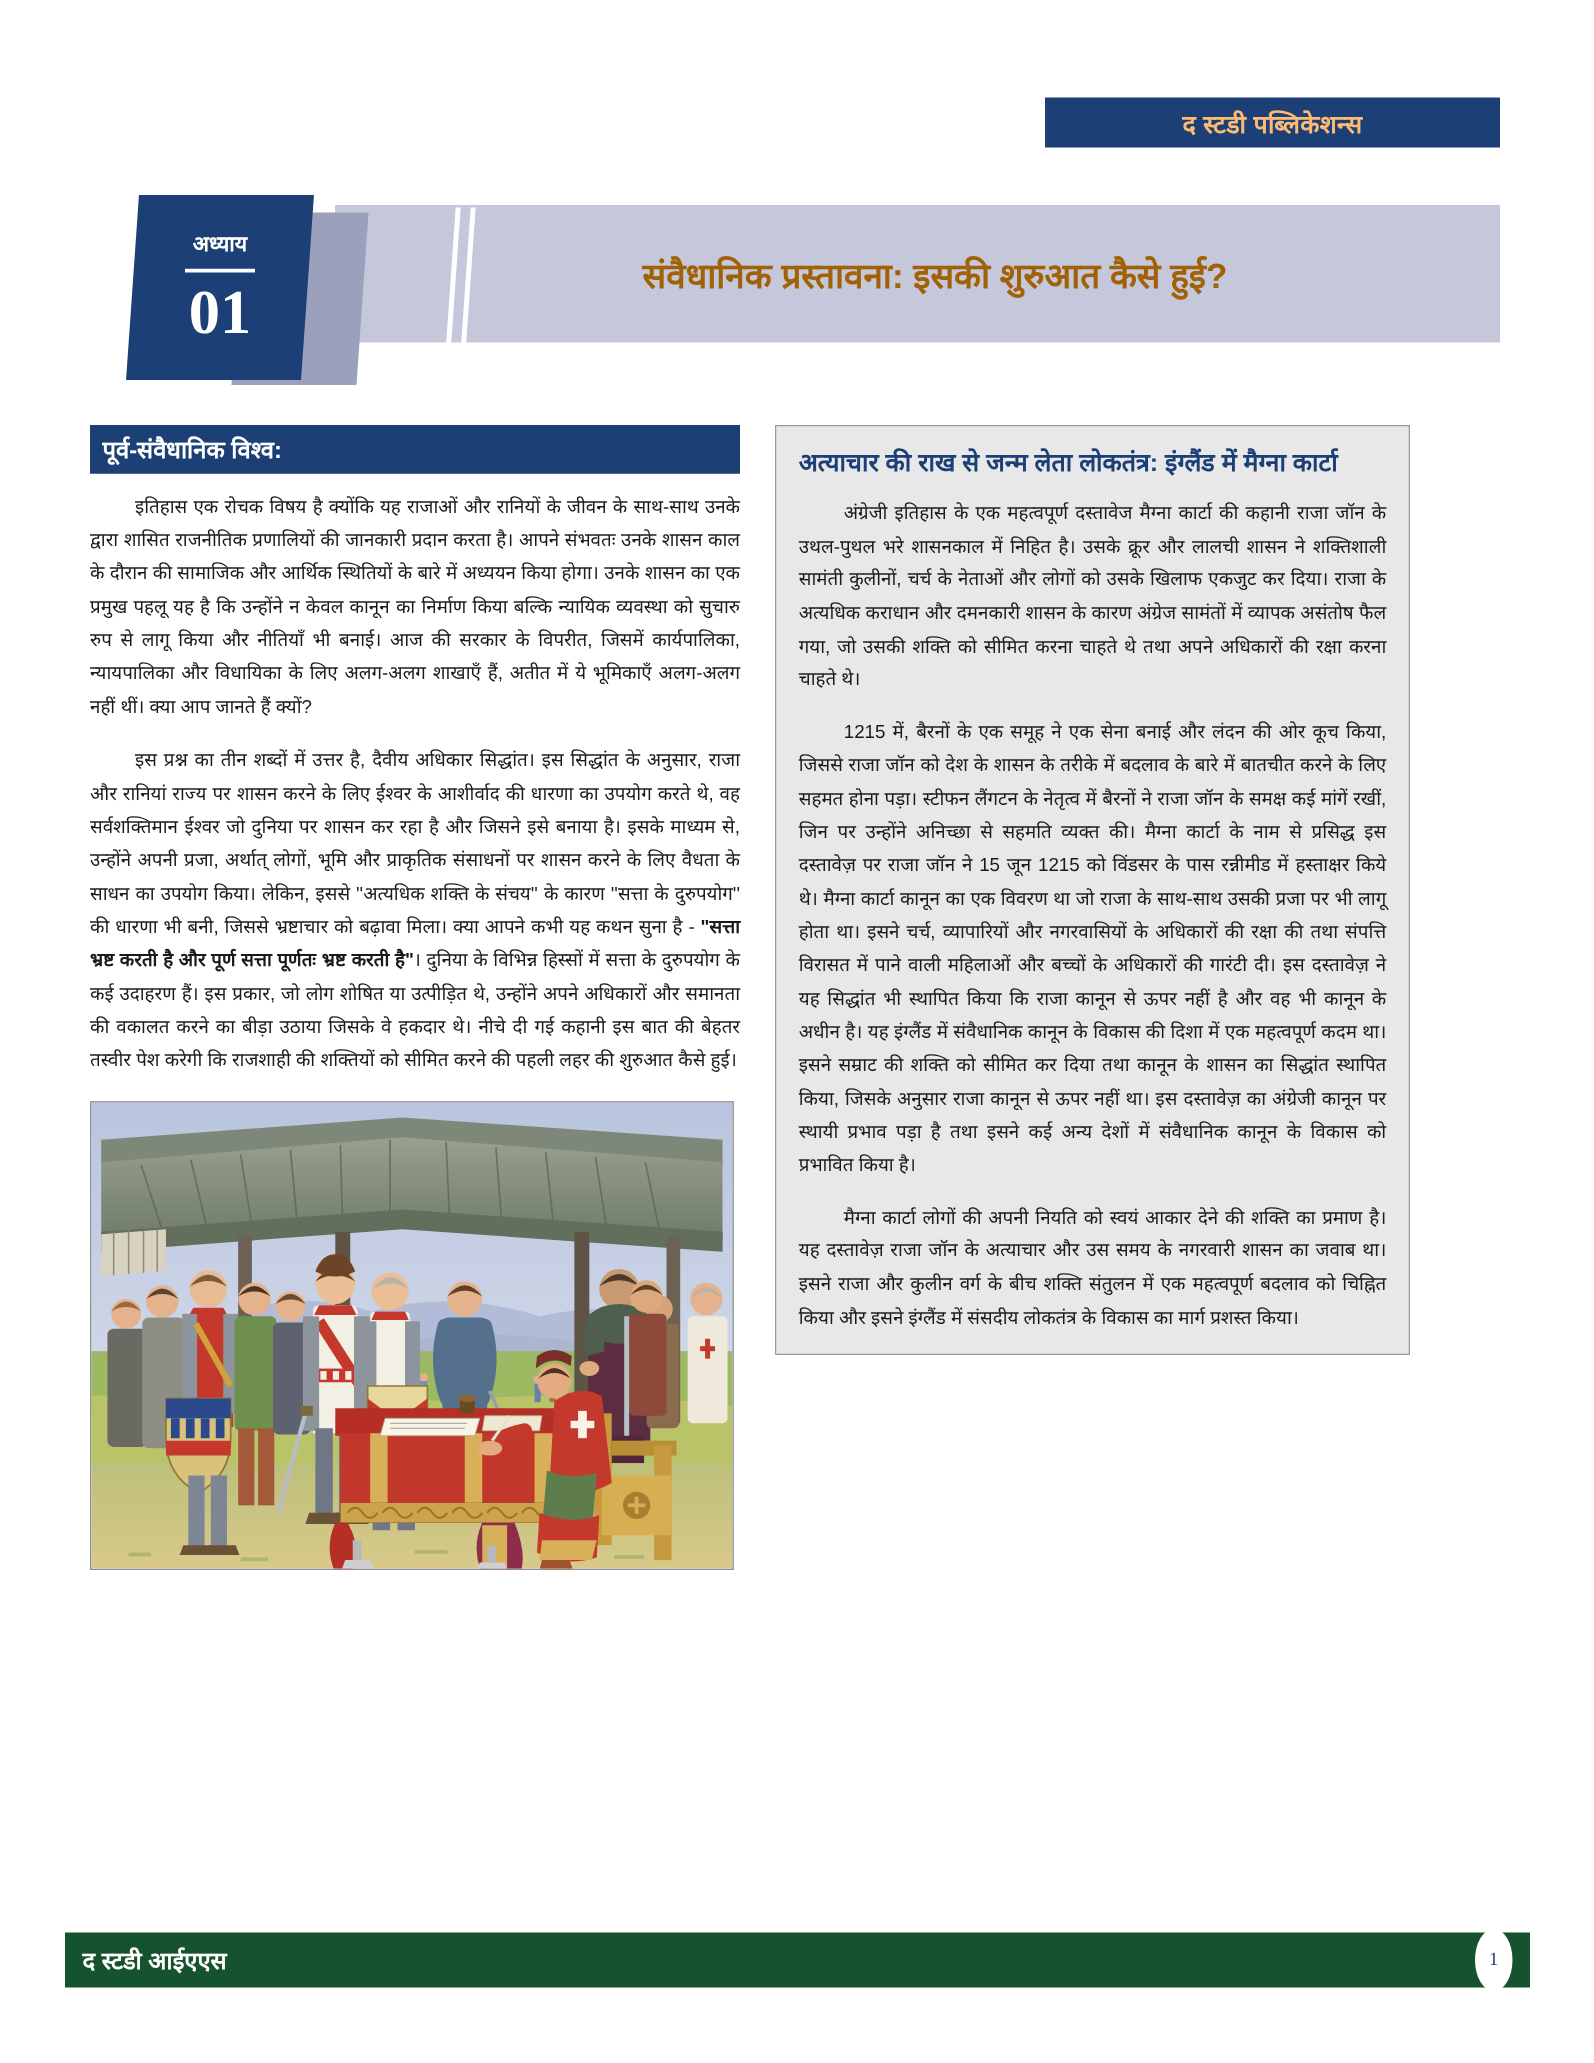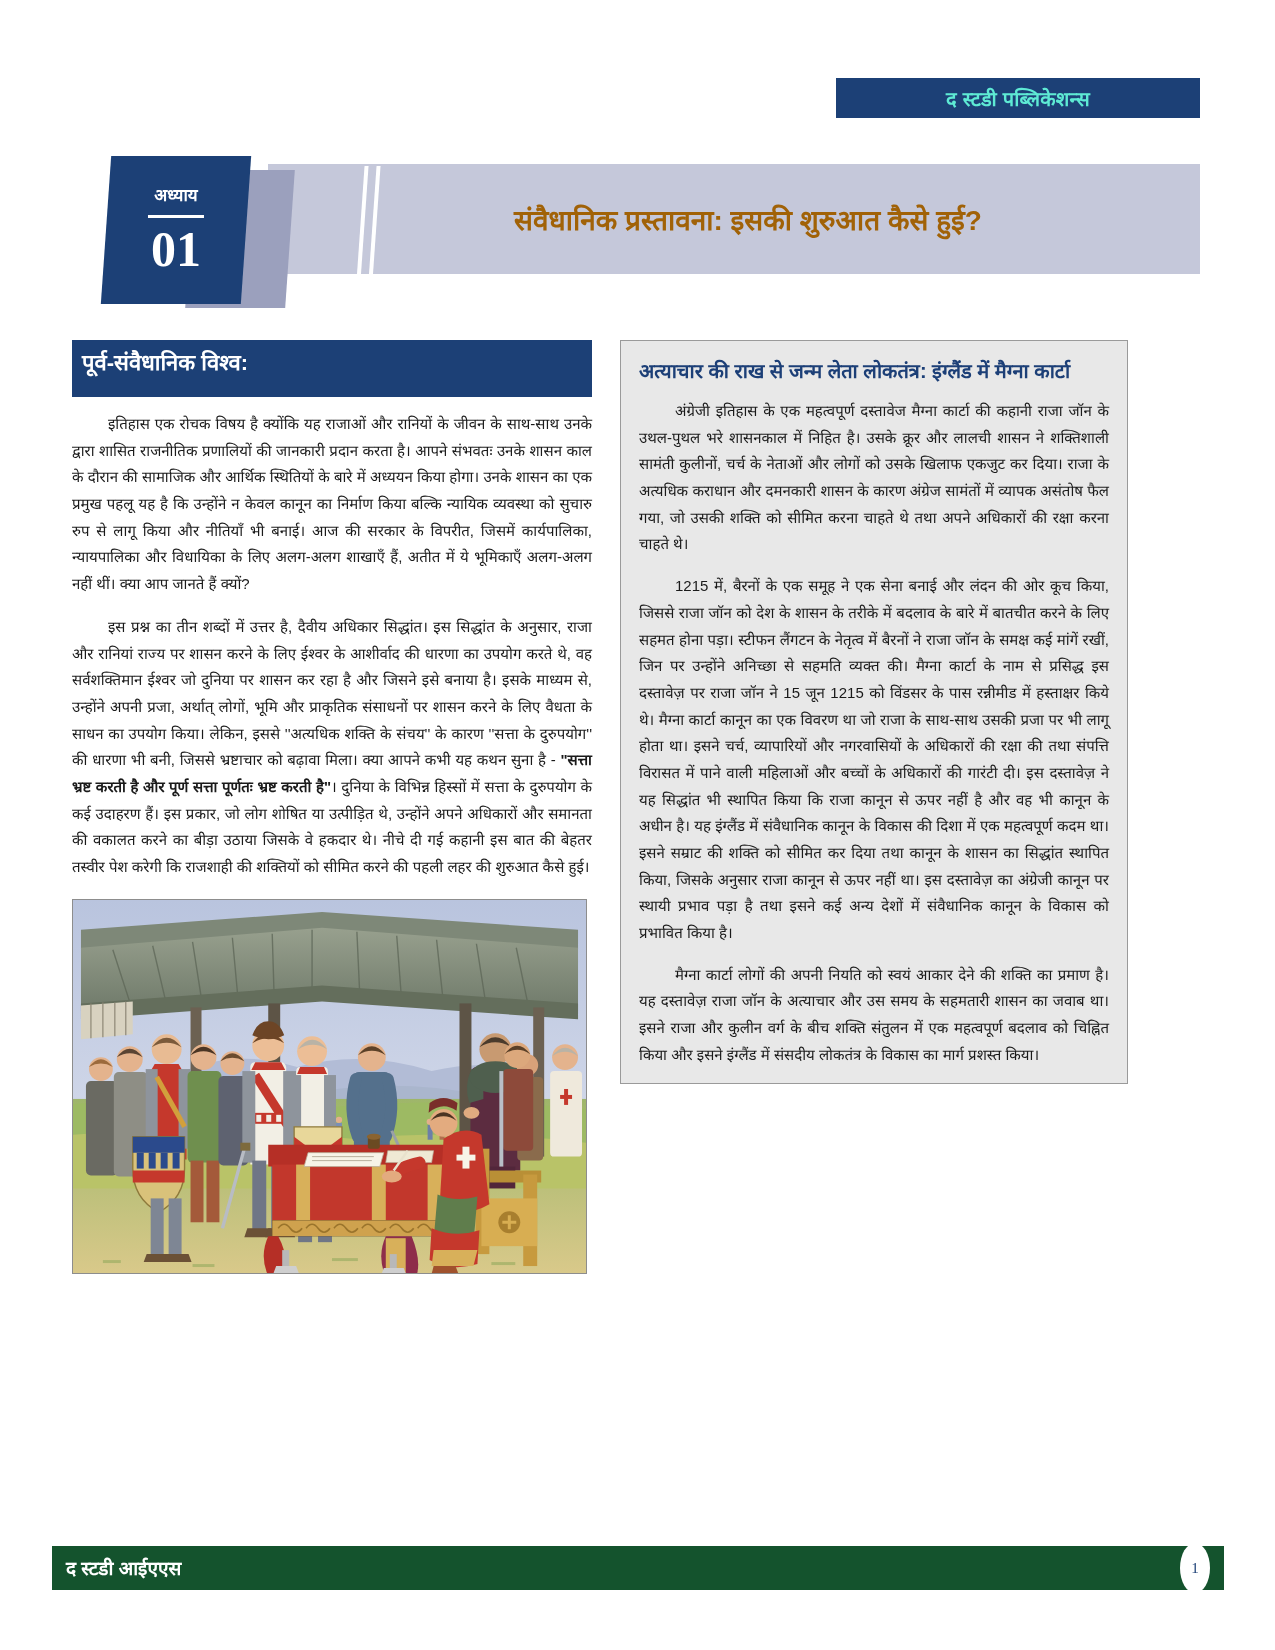--- a/index.html
+++ b/index.html
@@ -21,21 +21,21 @@
     top: 78px;
     left: 836px;
     width: 364px;
     height: 40px;
     background: #1c4076;
     display: flex;
     align-items: center;
     justify-content: center;
   }
   .pub-bar-text {
-    color: #5eead4;
+    color: #fdba74;
     font-family: "Liberation Sans", "DejaVu Sans", sans-serif;
     font-weight: bold;
     font-size: 20px;
     letter-spacing: .2px;
   }
 
   
   .chapter-wrap {
     position: absolute;
     top: 152px;
@@ -146,22 +146,22 @@
     left: 620px;
     top: 0;
     width: 508px;
   }
 
   .section-head {
     background: #1c4076;
     color: #ffffff;
     font-family: "Liberation Sans", "DejaVu Sans", sans-serif;
     font-weight: bold;
-    font-size: 22px;
-    padding: 6px 10px 21px 10px;
+    font-size: 19px;
+    padding: 6px 10px 7px 10px;
     margin-bottom: 14px;
   }
 
   p.body-text {
     margin: 0 0 16px 0;
     font-size: 15px;
     line-height: 1.78;
     text-align: justify;
     text-indent: 36px;
     color: #1a1a1a;
@@ -536,21 +536,21 @@
         </g>
       </svg>
     </div>
   </div>
 
   <div class="col-right">
     <div class="gray-box">
       <div class="box-head">अत्याचार की राख से जन्म लेता लोकतंत्र: इंग्लैंड में मैग्ना कार्टा</div>
       <p class="body-text">अंग्रेजी इतिहास के एक महत्वपूर्ण दस्तावेज मैग्ना कार्टा की कहानी राजा जॉन के उथल-पुथल भरे शासनकाल में निहित है। उसके क्रूर और लालची शासन ने शक्तिशाली सामंती कुलीनों, चर्च के नेताओं और लोगों को उसके खिलाफ एकजुट कर दिया। राजा के अत्यधिक कराधान और दमनकारी शासन के कारण अंग्रेज सामंतों में व्यापक असंतोष फैल गया, जो उसकी शक्ति को सीमित करना चाहते थे तथा अपने अधिकारों की रक्षा करना चाहते थे।</p>
       <p class="body-text">1215 में, बैरनों के एक समूह ने एक सेना बनाई और लंदन की ओर कूच किया, जिससे राजा जॉन को देश के शासन के तरीके में बदलाव के बारे में बातचीत करने के लिए सहमत होना पड़ा। स्टीफन लैंगटन के नेतृत्व में बैरनों ने राजा जॉन के समक्ष कई मांगें रखीं, जिन पर उन्होंने अनिच्छा से सहमति व्यक्त की। मैग्ना कार्टा के नाम से प्रसिद्ध इस दस्तावेज़ पर राजा जॉन ने 15 जून 1215 को विंडसर के पास रन्नीमीड में हस्ताक्षर किये थे। मैग्ना कार्टा कानून का एक विवरण था जो राजा के साथ-साथ उसकी प्रजा पर भी लागू होता था। इसने चर्च, व्यापारियों और नगरवासियों के अधिकारों की रक्षा की तथा संपत्ति विरासत में पाने वाली महिलाओं और बच्चों के अधिकारों की गारंटी दी। इस दस्तावेज़ ने यह सिद्धांत भी स्थापित किया कि राजा कानून से ऊपर नहीं है और वह भी कानून के अधीन है। यह इंग्लैंड में संवैधानिक कानून के विकास की दिशा में एक महत्वपूर्ण कदम था। इसने सम्राट की शक्ति को सीमित कर दिया तथा कानून के शासन का सिद्धांत स्थापित किया, जिसके अनुसार राजा कानून से ऊपर नहीं था। इस दस्तावेज़ का अंग्रेजी कानून पर स्थायी प्रभाव पड़ा है तथा इसने कई अन्य देशों में संवैधानिक कानून के विकास को प्रभावित किया है।</p>
-      <p class="body-text">मैग्ना कार्टा लोगों की अपनी नियति को स्वयं आकार देने की शक्ति का प्रमाण है। यह दस्तावेज़ राजा जॉन के अत्याचार और उस समय के सहमतारी शासन का जवाब था। इसने राजा और कुलीन वर्ग के बीच शक्ति संतुलन में एक महत्वपूर्ण बदलाव को चिह्नित किया और इसने इंग्लैंड में संसदीय लोकतंत्र के विकास का मार्ग प्रशस्त किया।</p>
+      <p class="body-text">मैग्ना कार्टा लोगों की अपनी नियति को स्वयं आकार देने की शक्ति का प्रमाण है। यह दस्तावेज़ राजा जॉन के अत्याचार और उस समय के नगरवारी शासन का जवाब था। इसने राजा और कुलीन वर्ग के बीच शक्ति संतुलन में एक महत्वपूर्ण बदलाव को चिह्नित किया और इसने इंग्लैंड में संसदीय लोकतंत्र के विकास का मार्ग प्रशस्त किया।</p>
     </div>
 
   </div>
 </div>
 
 <div class="footer-bar">
   <span class="footer-text">द स्टडी आईएएस</span>
   <span class="page-badge">1</span>
 </div>
 

